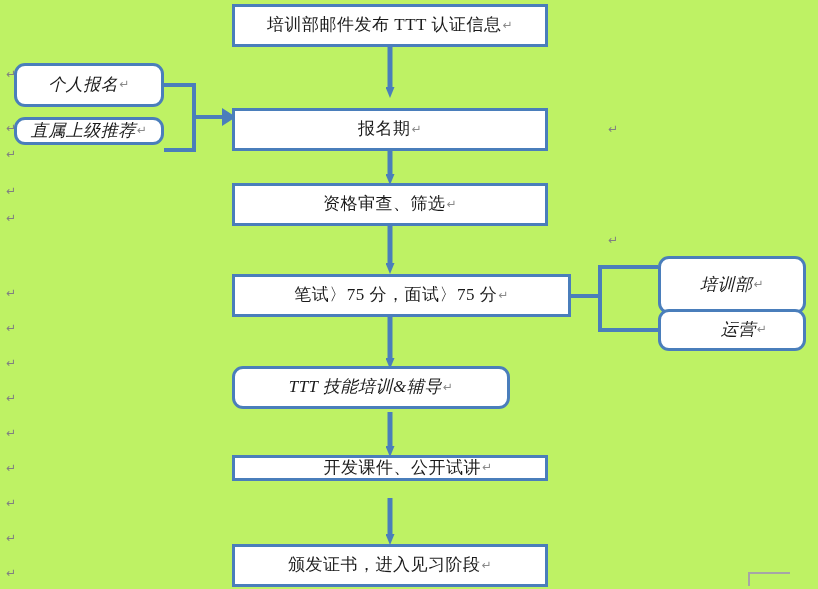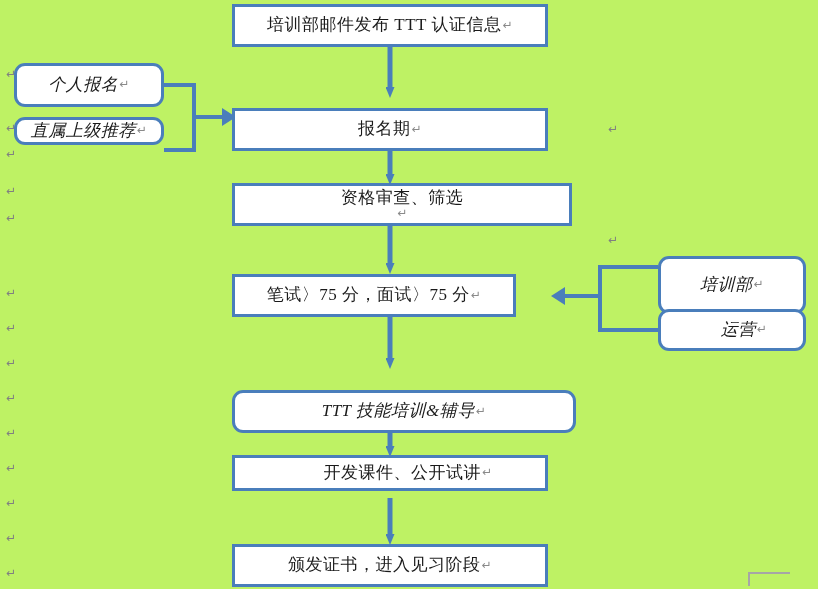--- a/index.html
+++ b/index.html
@@ -113,36 +113,36 @@
   <div class="node" style="left:232px; top:4px; width:316px; height:43px;">
     <span class="label">培训部邮件发布 TTT 认证信息</span>
       <span class="cr">↵</span>
   </div>
 
   <div class="node" style="left:232px; top:108px; width:316px; height:43px;">
     <span class="label">报名期</span>
       <span class="cr">↵</span>
   </div>
 
-  <div class="node" style="left:232px; top:183px; width:340px; height:43px;flex-direction:column;">
+  <div class="node" style="left:232px; top:183px; width:316px; height:43px;">
     <span class="label">资格审查、筛选</span>
       <span class="cr">↵</span>
   </div>
 
-  <div class="node" style="left:232px; top:274px; width:284px; height:43px;">
+  <div class="node" style="left:232px; top:274px; width:339px; height:43px;">
     <span class="label">笔试〉75 分，面试〉75 分</span>
       <span class="cr">↵</span>
   </div>
 
-  <div class="node rounded" style="left:232px; top:390px; width:344px; height:43px;">
+  <div class="node rounded" style="left:232px; top:366px; width:278px; height:43px;">
     <span class="label">TTT 技能培训&amp;辅导</span>
       <span class="cr">↵</span>
   </div>
 
-  <div class="node" style="left:232px; top:455px; width:316px; height:36px;padding-left:36px;">
+  <div class="node" style="left:232px; top:455px; width:316px; height:26px;padding-left:36px;">
     <span class="label">开发课件、公开试讲</span>
       <span class="cr">↵</span>
   </div>
 
   <div class="node" style="left:232px; top:544px; width:316px; height:43px;text-align:right;">
     <span class="label">颁发证书，进入见习阶段</span>
       <span class="cr">↵</span>
   </div>
 
   <div class="node rounded" style="left:14px; top:63px; width:150px; height:44px;">

